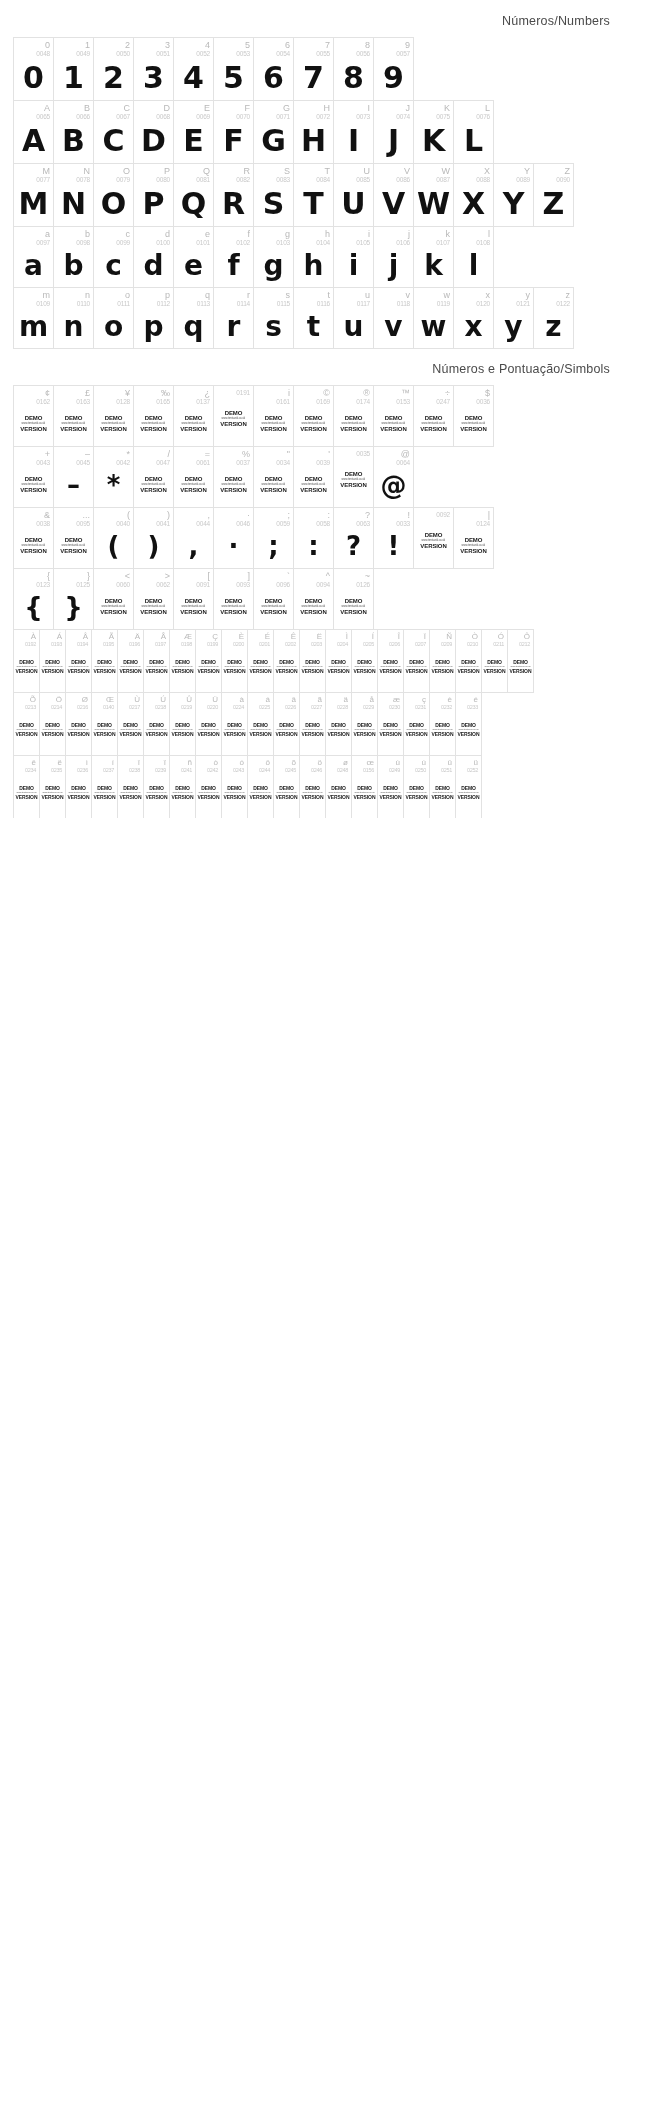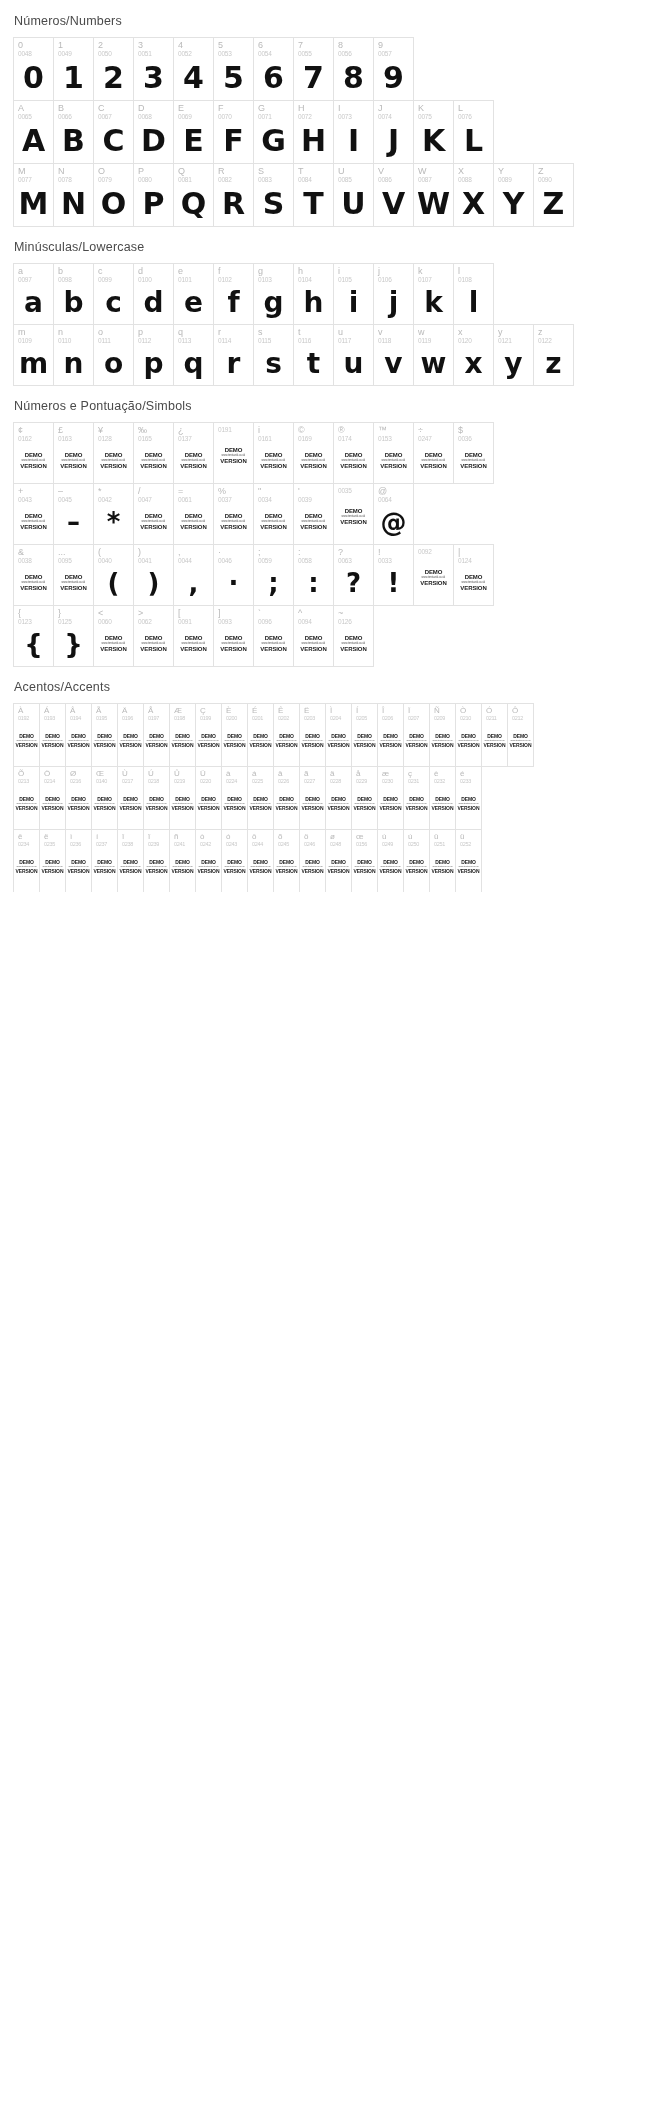--- a/index.html
+++ b/index.html
@@ -9,20 +9,21 @@
   }
   body {
     width: 661px;
     font-family: "Liberation Sans", sans-serif;
     color: #333333;
   }
   .page {
     width: 610px;
     box-sizing: border-box;
     padding: 0 0 0 0;
+    text-align: right;
   }
   .section {
     margin: 0 0 0 0;
   }
   .section-title {
     font-size: 12.5px;
     color: #4a4a4a;
     font-weight: 400;
     padding: 14px 0 9px 14px;
     letter-spacing: 0.2px;
@@ -393,21 +394,20 @@
               <div class="meta">
                 <span class="ch">Z</span>
                 <span class="code">0090</span>
               </div>
               <div class="big">Z</div>
             </div>
           </div>
         </div>
       </div>
       <div class="section s-low">
-        <div class="section-title">Minúsculas/Lowercase</div>
         <div class="glyph-grid">
           <div class="glyph-row">
             <div class="cell">
               <div class="meta">
                 <span class="ch">a</span>
                 <span class="code">0097</span>
               </div>
               <div class="big">a</div>
             </div>
             <div class="cell">
@@ -1020,21 +1020,20 @@
               <div class="demo">
                 <div class="d1">DEMO</div>
                 <div class="d2">www.tentuvok.co.uk</div>
                 <div class="d3">VERSION</div>
               </div>
             </div>
           </div>
         </div>
       </div>
       <div class="section s-acc">
-        <div class="section-title">Acentos/Accents</div>
         <div class="glyph-grid">
           <div class="glyph-row">
             <div class="cell">
               <div class="meta">
                 <span class="ch">À</span>
                 <span class="code">0192</span>
               </div>
               <div class="demo">
                 <div class="d1">DEMO</div>
                 <div class="d2">www.tentuvok.co.uk</div>

